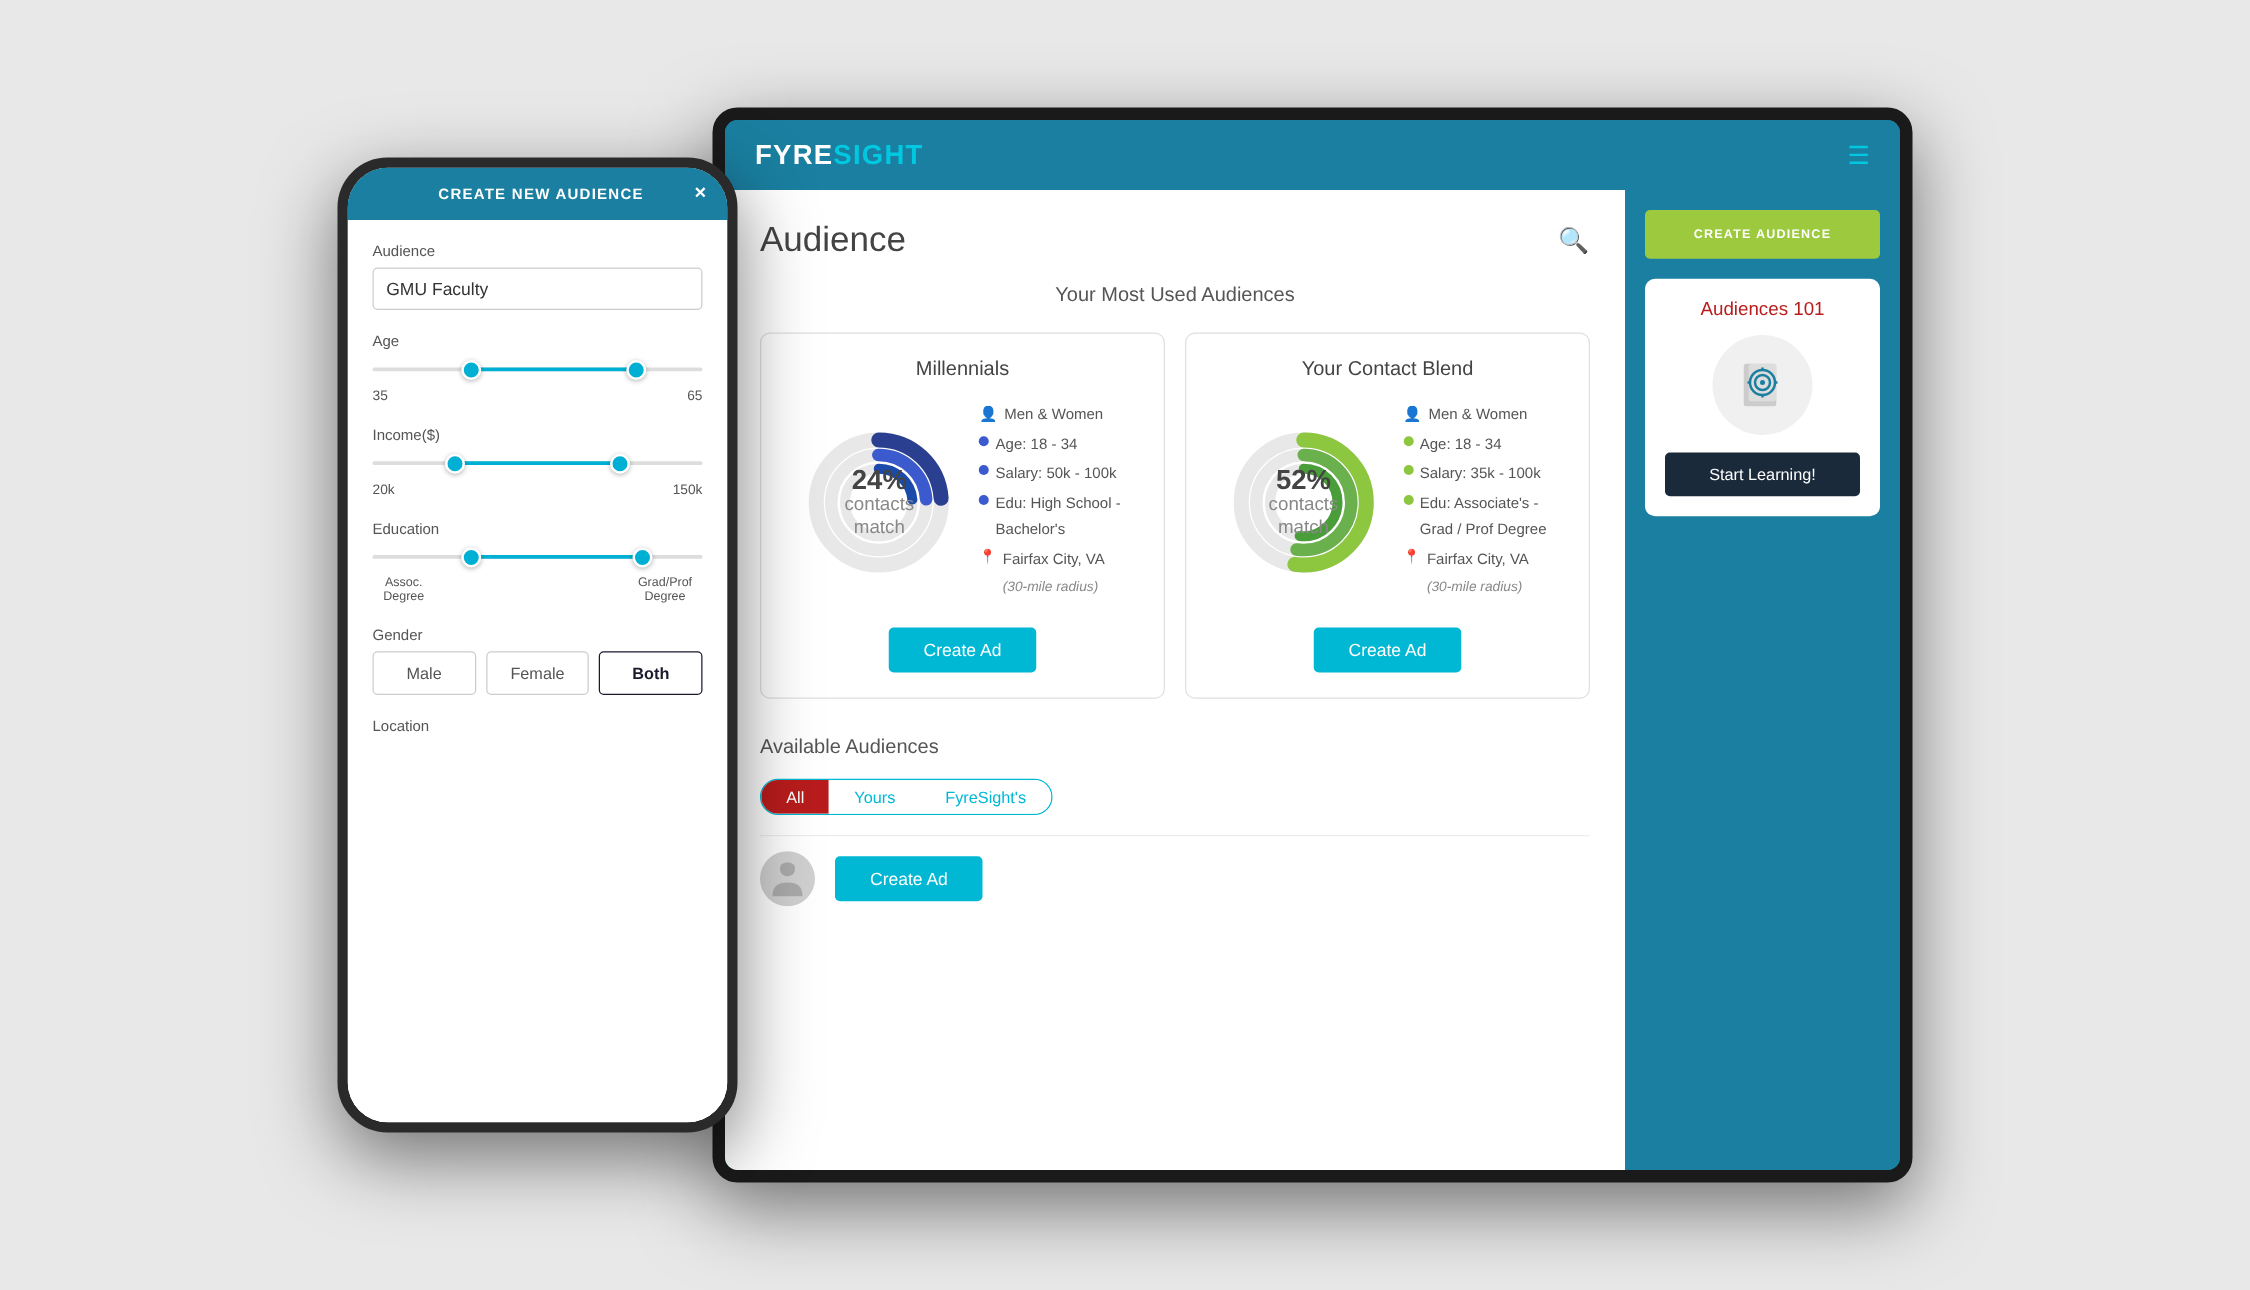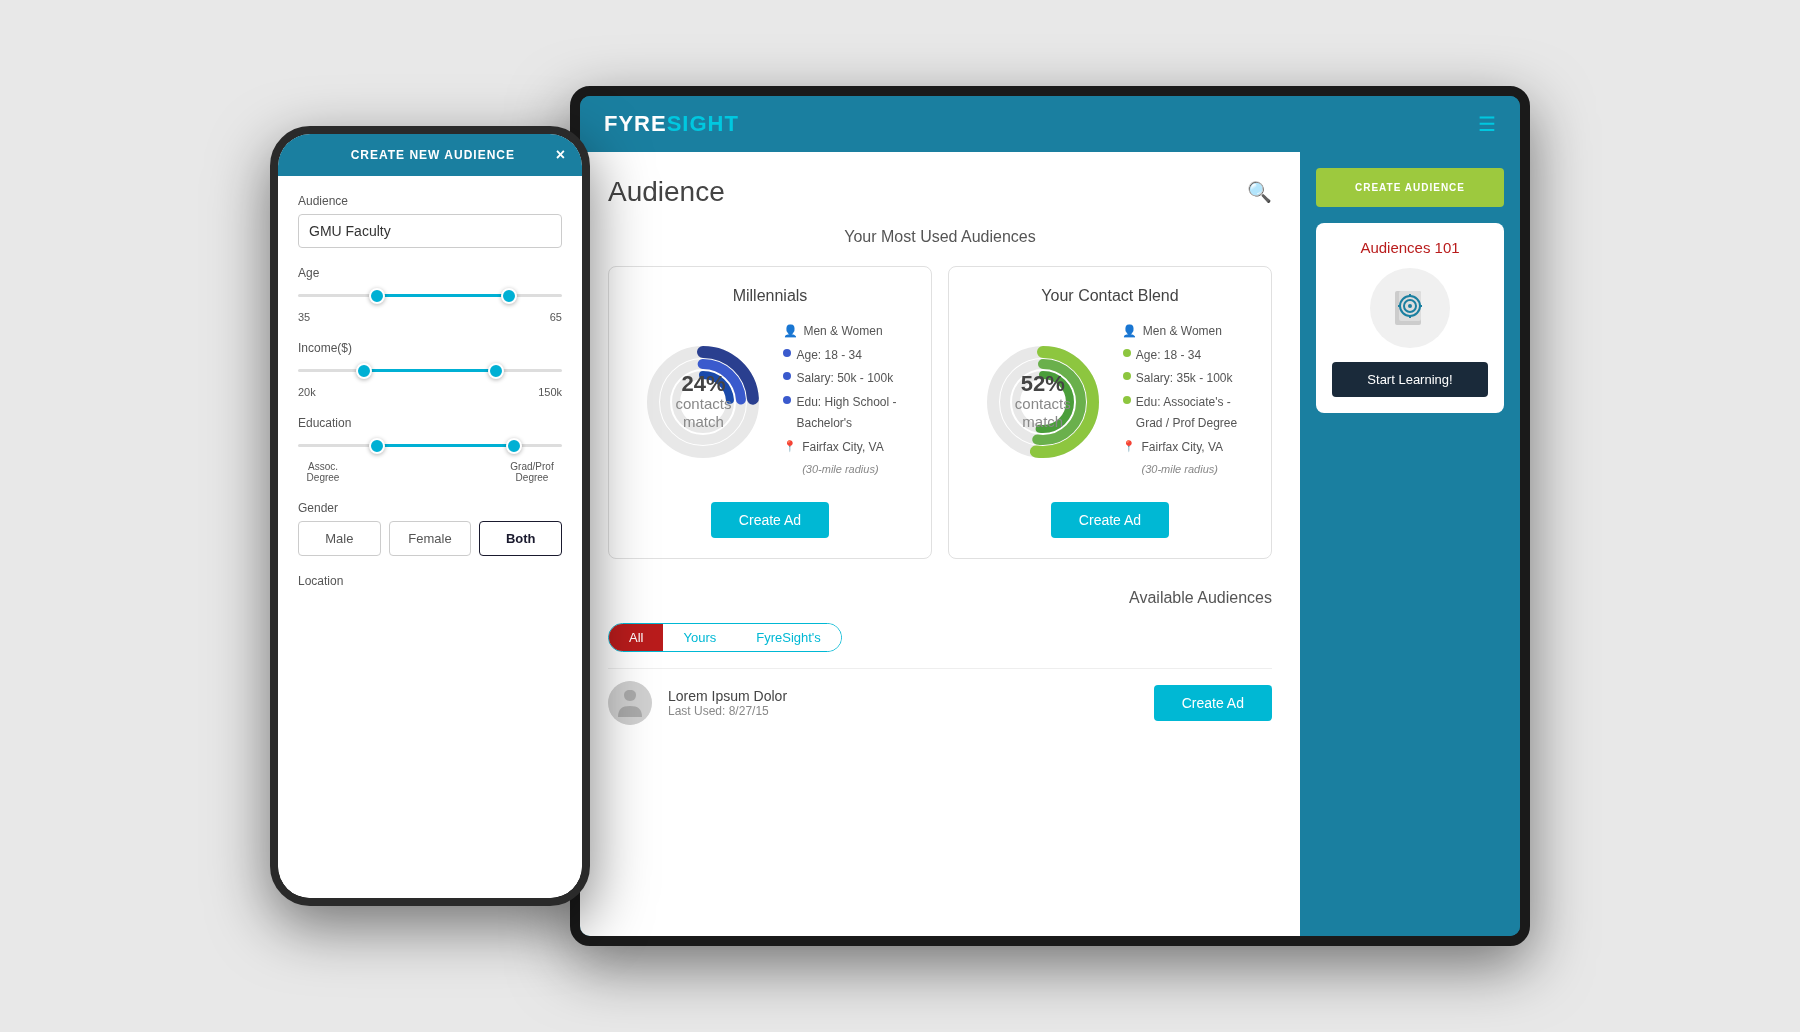--- a/index.html
+++ b/index.html
@@ -321,21 +321,21 @@
       padding: 10px 28px;
       font-size: 14px;
       cursor: pointer;
       font-weight: 400;
     }
 
     .available-section {
       margin-top: 10px;
     }
     .available-title {
-      text-align: right;
+      text-align: left;
       font-size: 16px;
       color: #555;
       margin-bottom: 16px;
       font-weight: 400;
     }
     .filter-tabs {
       display: flex;
       gap: 0;
       margin-bottom: 16px;
       border: 1px solid #00b8d4;
@@ -642,24 +642,20 @@
               <div class="filter-tab">FyreSight's</div>
             </div>
             <div class="audience-list-item">
               <div class="audience-avatar">
                 <svg width="44" height="44" viewBox="0 0 44 44">
                   <circle cx="22" cy="22" r="22" fill="#d0d0d0"></circle>
                   <path d="M22 20 C26 20 28 17 28 14 C28 11 26 9 22 9 C18 9 16 11 16 14 C16 17 18 20 22 20Z" fill="#aaa"></path>
                   <path d="M10 36 C10 28 14 25 22 25 C30 25 34 28 34 36" fill="#aaa"></path>
                 </svg>
               </div>
-              <div class="audience-info">
-                <div class="audience-name">Lorem Ipsum Dolor</div>
-                <div class="audience-date">Last Used: 8/27/15</div>
-              </div>
               <button class="create-ad-btn">Create Ad</button>
             </div>
           </div>
 
         </div>
 
         <div class="side-panel">
           <button class="create-audience-btn">CREATE AUDIENCE</button>
           <div class="audiences-101-card">
             <div class="audiences-101-title">Audiences 101</div>

